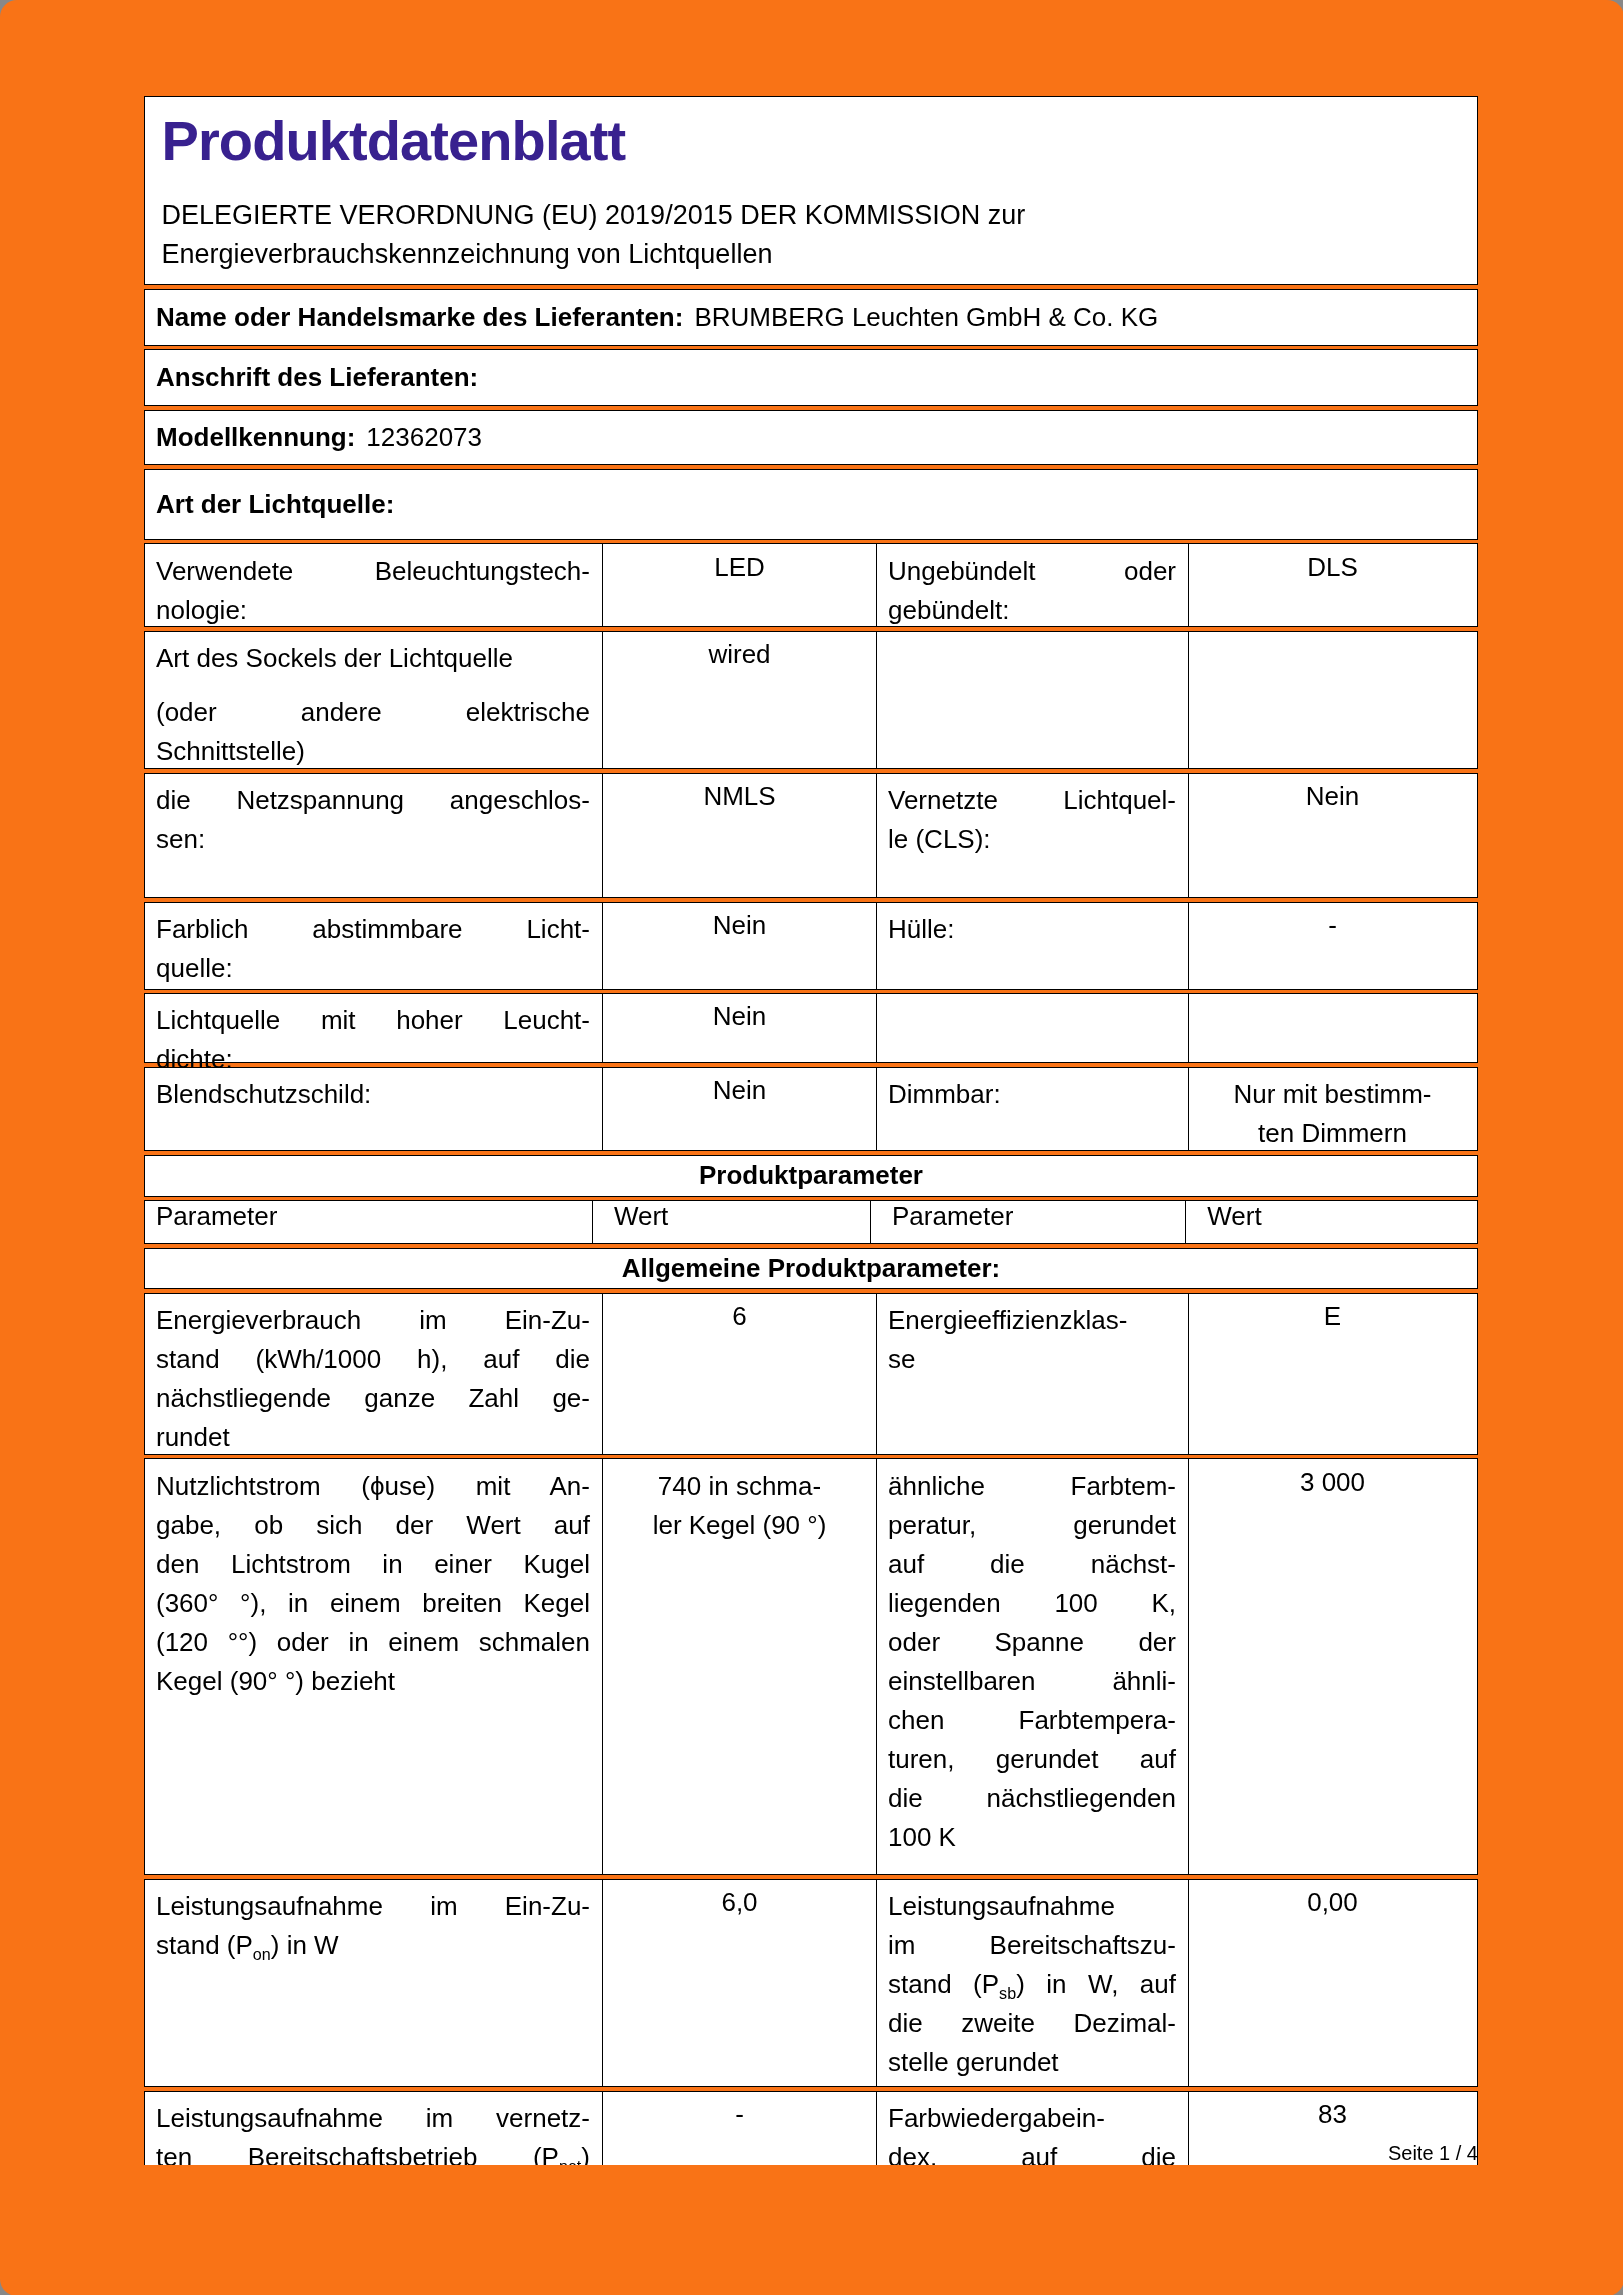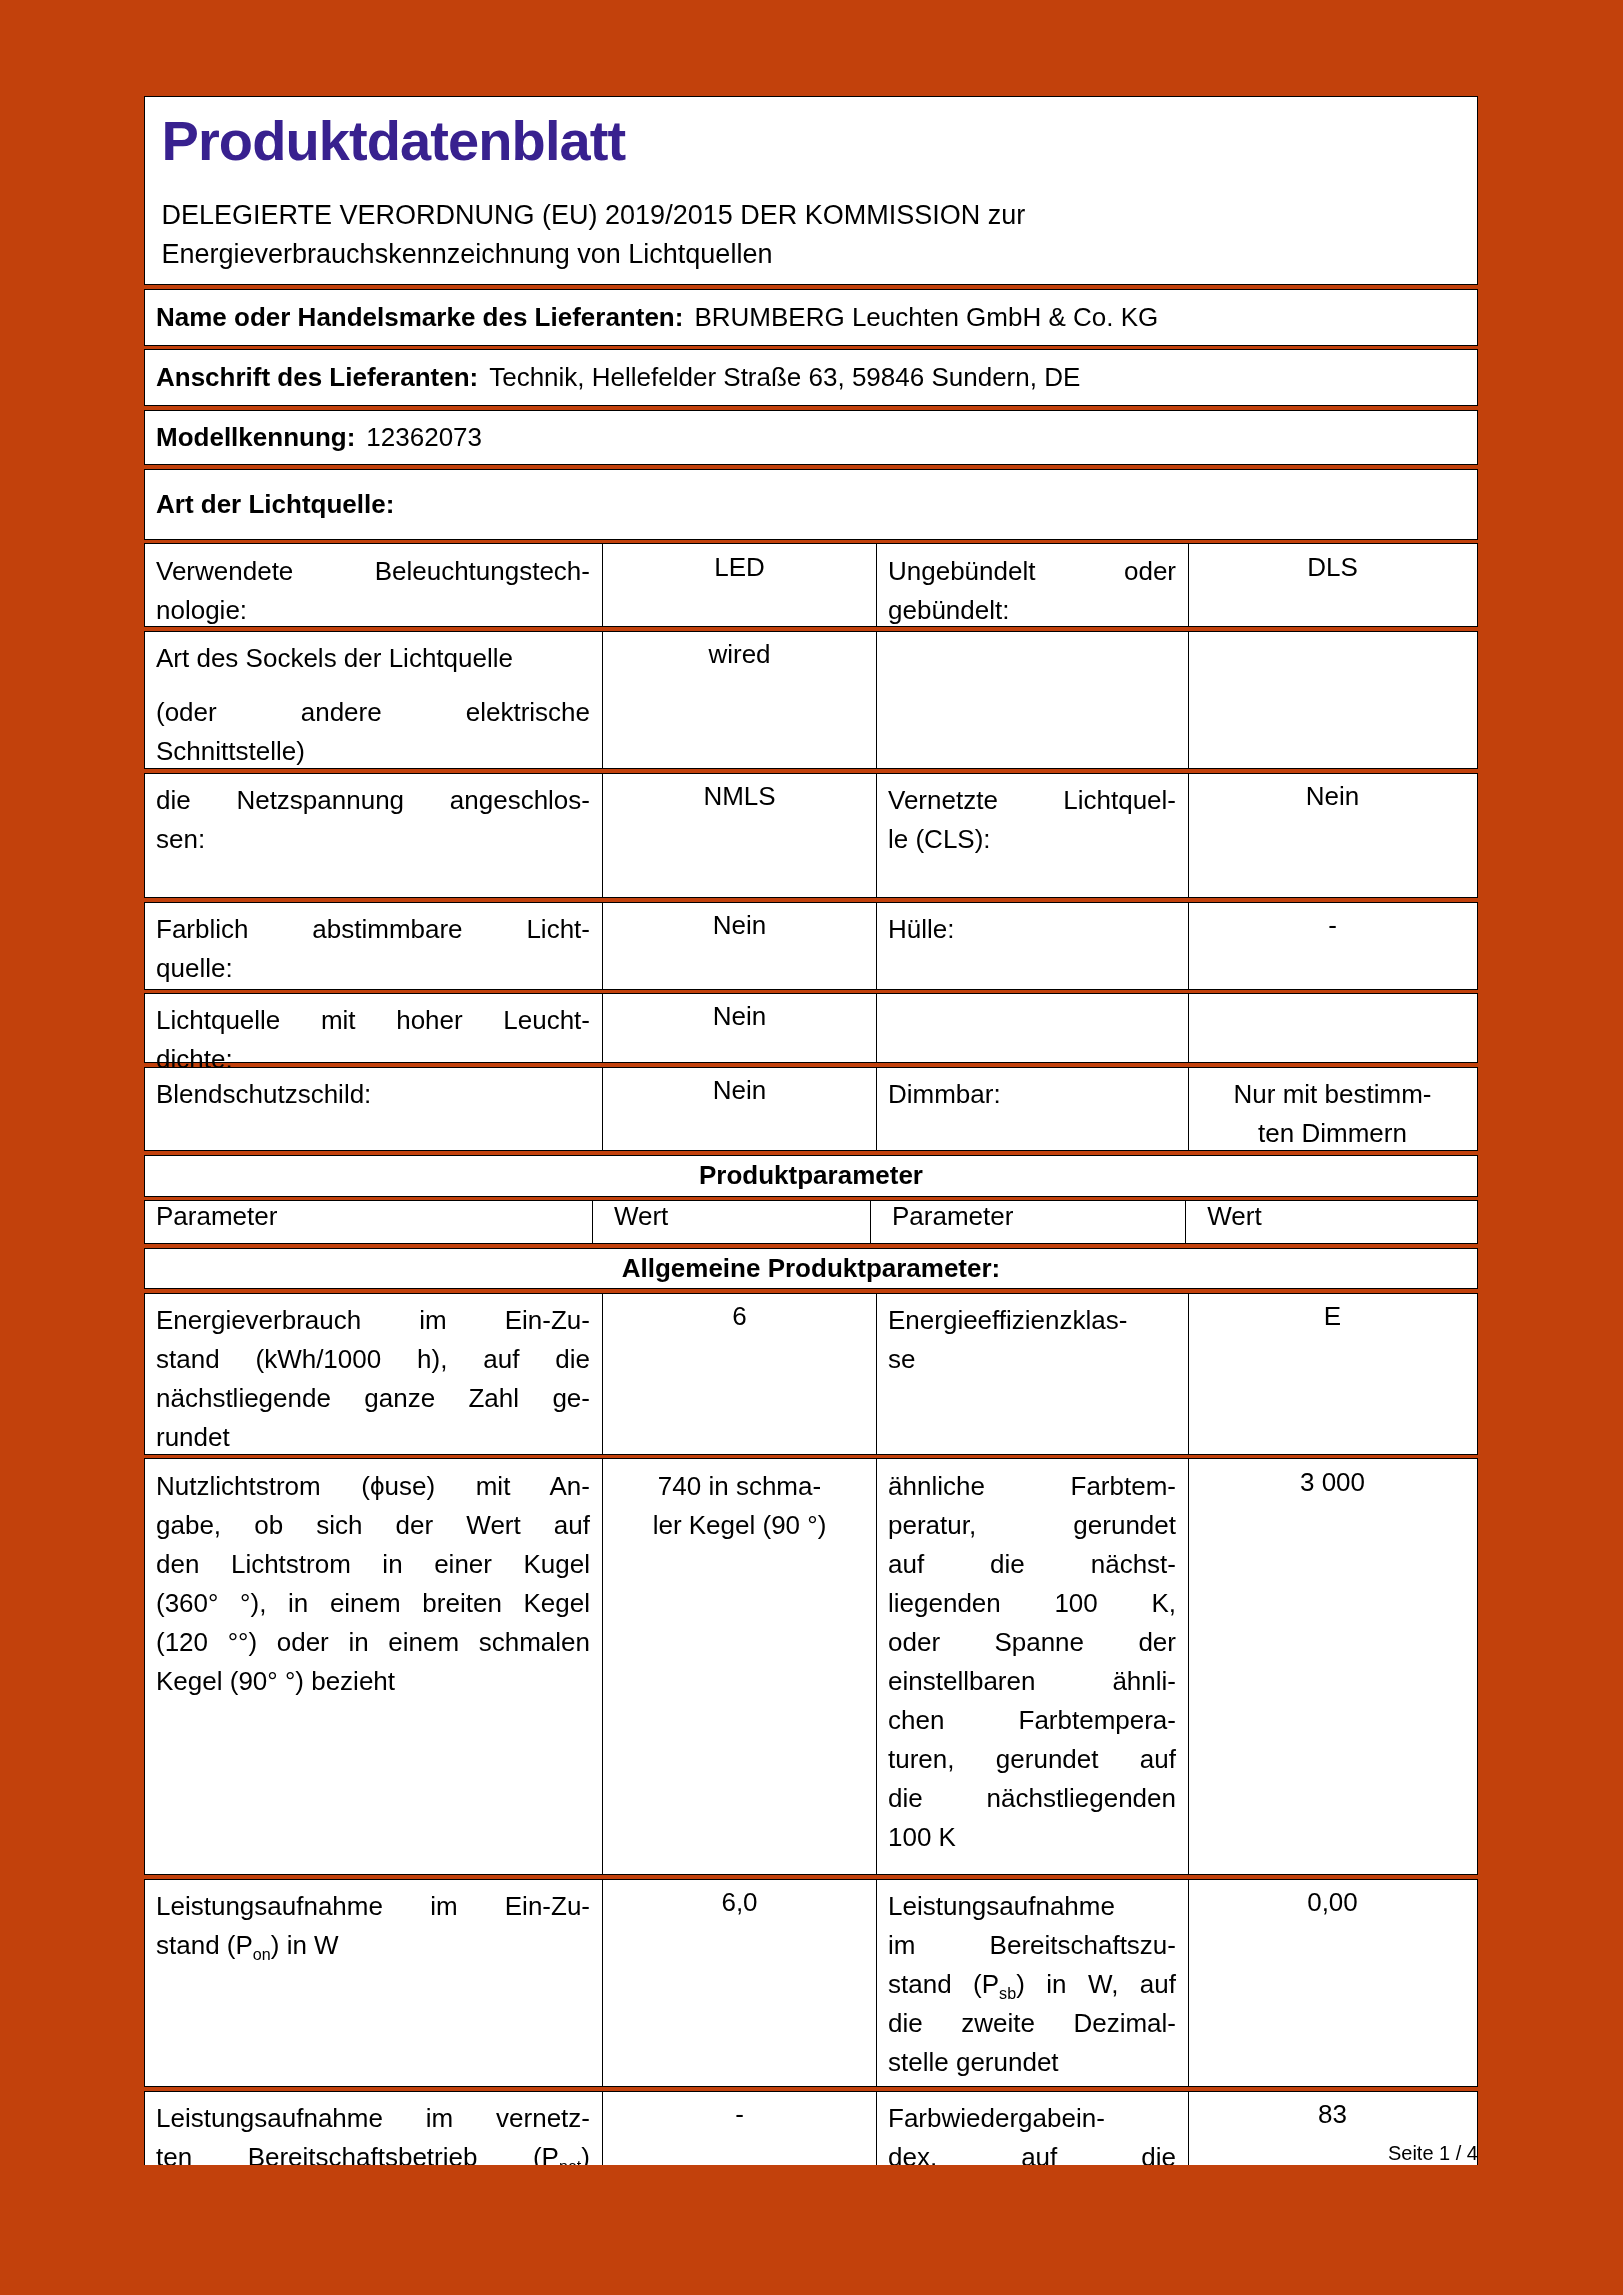--- a/index.html
+++ b/index.html
@@ -1,24 +1,25 @@
 <!DOCTYPE html>
 <html style="font-size:14.7px"><head>
 <meta charset="utf-8">
 <style>
   * { margin: 0; padding: 0; box-sizing: border-box; }
   html, body { background: #888; }
   .page {
     position: relative;
     width: 1624px;
     height: 2296px;
-    background: #c2410c;
+    background: #f97316;
     font-family: "Liberation Sans", sans-serif;
     color: #000;
     overflow: hidden;
+    border-radius: 17px;
   }
   .doc {
     position: absolute;
     left: 144px;
     top: 96px;
     width: 1334px;
   }
   .box {
     border: 1.8px solid #000;
     margin-bottom: 3.7px;
@@ -100,21 +101,20 @@
         <div class="ln">Energieverbrauchskennzeichnung von Lichtquellen</div>
       </div>
     </section>
 
     <section class="box info-row h-info1">
       <span class="lbl">Name oder Handelsmarke des Lieferanten:</span>
       <span class="val">BRUMBERG Leuchten GmbH &amp; Co. KG</span>
     </section>
     <section class="box info-row h-info2">
       <span class="lbl">Anschrift des Lieferanten:</span>
-      <span class="val">Technik, Hellefelder Straße 63, 59846 Sundern, DE</span>
     </section>
     <section class="box info-row h-info3">
       <span class="lbl">Modellkennung:</span>
       <span class="val">12362073</span>
     </section>
     <section class="box info-row h-info4">
       <span class="lbl">Art der Lichtquelle:</span>
       <span class="val"></span>
     </section>
 

